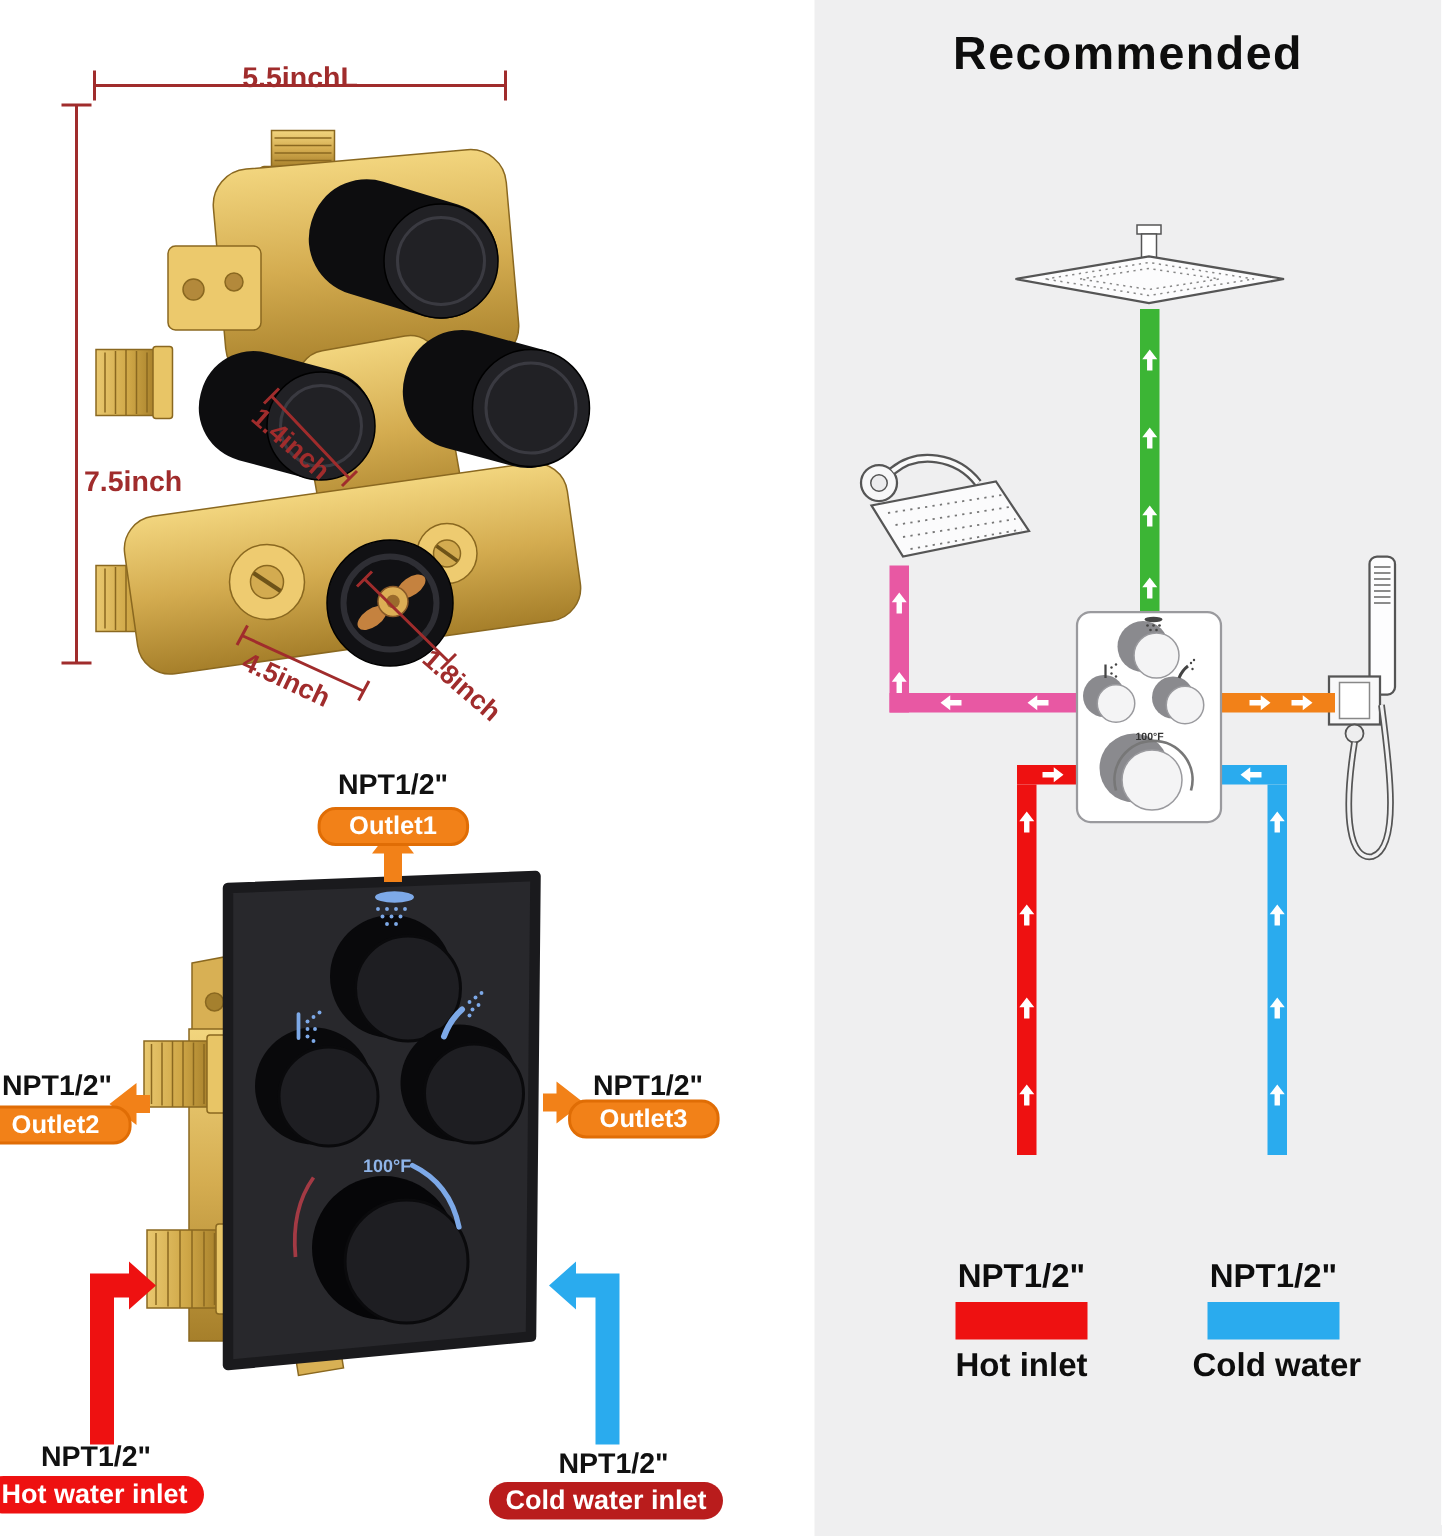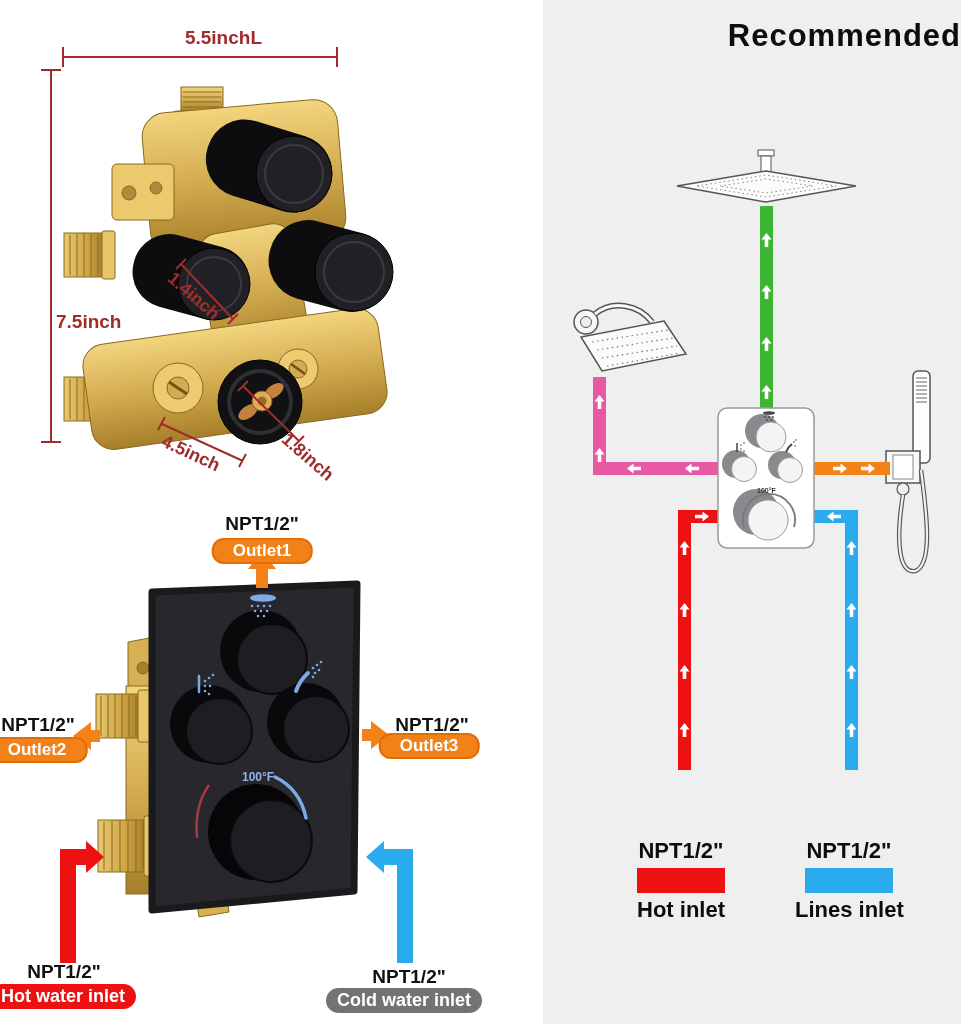--- a/index.html
+++ b/index.html
@@ -8,22 +8,22 @@
   .right-bg{position:absolute;left:543px;top:0;width:418px;height:1024px;background:#efeff0;}
   svg.gfx{position:absolute;left:0;top:0;}
   .txt{position:absolute;white-space:nowrap;}
   .dim{color:#a02c2c;font-weight:bold;font-size:19px;}
   .dim.rot{font-size:18px;}
   .npt{color:#111;font-weight:bold;font-size:19px;text-align:center;}
   .pill{color:#fff;font-weight:bold;font-size:17px;padding:1px 19px;border-radius:12px;
         transform:translateX(-50%);display:inline-block;}
   .pill.orange{background:#f28118;border:2px solid #e06d05;}
   .pill.red{background:#ee1111;font-size:18px;border-radius:14px;padding:2px 11px;}
-  .pill.blue{background:#737373;font-size:18px;border-radius:14px;padding:2px 11px;}
-  .title{left:543px;width:418px;text-align:right;font-weight:bold;color:#0d0d0d;
+  .pill.blue{background:#b91c1c;font-size:18px;border-radius:14px;padding:2px 11px;}
+  .title{left:543px;width:418px;text-align:center;font-weight:bold;color:#0d0d0d;
          font-size:31px;letter-spacing:1px;}
   .legend-t{width:108px;text-align:center;font-weight:bold;color:#0d0d0d;font-size:22px;}
   .swatch{position:absolute;width:88px;height:25px;}
 </style>
 </head>
 <body>
 
 <div class="stage">
   <div class="right-bg"></div>
 
@@ -265,21 +265,21 @@
           <path d="M786,452 Q788,447 792,444" stroke="#444" stroke-width="2" fill="none"></path>
           <circle cx="794" cy="442" r="0.8"></circle>
             <circle cx="796" cy="440" r="0.8"></circle>
             <circle cx="795" cy="446" r="0.8"></circle>
         </g>
         <text x="757" y="493" font-size="7" font-weight="bold" fill="#333">100°F</text>
       </g>
     </g>
   </svg>
 
-  <div class="txt dim" style="left:138px;top:27px;width:124px;text-align:right">5.5inchL</div>
+  <div class="txt dim" style="left:138px;top:42px;width:124px;text-align:center">5.5inchL</div>
   <div class="txt dim" style="left:56px;top:311px">7.5inch</div>
   <div class="txt dim rot" style="left:177px;top:268px;transform:rotate(41deg);transform-origin:0 0">1.4inch</div>
   <div class="txt dim rot" style="left:167px;top:431px;transform:rotate(25deg);transform-origin:0 0">4.5inch</div>
   <div class="txt dim rot" style="left:291px;top:429px;transform:rotate(41deg);transform-origin:0 0">1.8inch</div>
 
   <div class="txt npt" style="left:222px;top:513px;width:80px">NPT1/2"</div>
   <div class="txt pill orange" style="left:262px;top:538px">Outlet1</div>
   <div class="txt npt" style="left:-2px;top:714px;width:80px">NPT1/2"</div>
   <div class="txt pill orange" style="left:37px;top:737px">Outlet2</div>
   <div class="txt npt" style="left:392px;top:714px;width:80px">NPT1/2"</div>
@@ -289,14 +289,14 @@
   <div class="txt npt" style="left:369px;top:966px;width:80px">NPT1/2"</div>
   <div class="txt pill blue" style="left:404px;top:988px">Cold water inlet</div>
 
   <div class="txt title" style="top:18px">Recommended</div>
 
   <div class="txt legend-t" style="left:627px;top:838px">NPT1/2"</div>
   <div class="swatch" style="left:637px;top:868px;background:#ee1111"></div>
   <div class="txt legend-t" style="left:627px;top:897px">Hot inlet</div>
   <div class="txt legend-t" style="left:795px;top:838px">NPT1/2"</div>
   <div class="swatch" style="left:805px;top:868px;background:#2aabee"></div>
-  <div class="txt legend-t" style="left:795px;top:897px">Lines inlet</div>
+  <div class="txt legend-t" style="left:795px;top:897px">Cold water</div>
 </div>
 
 </body></html>

